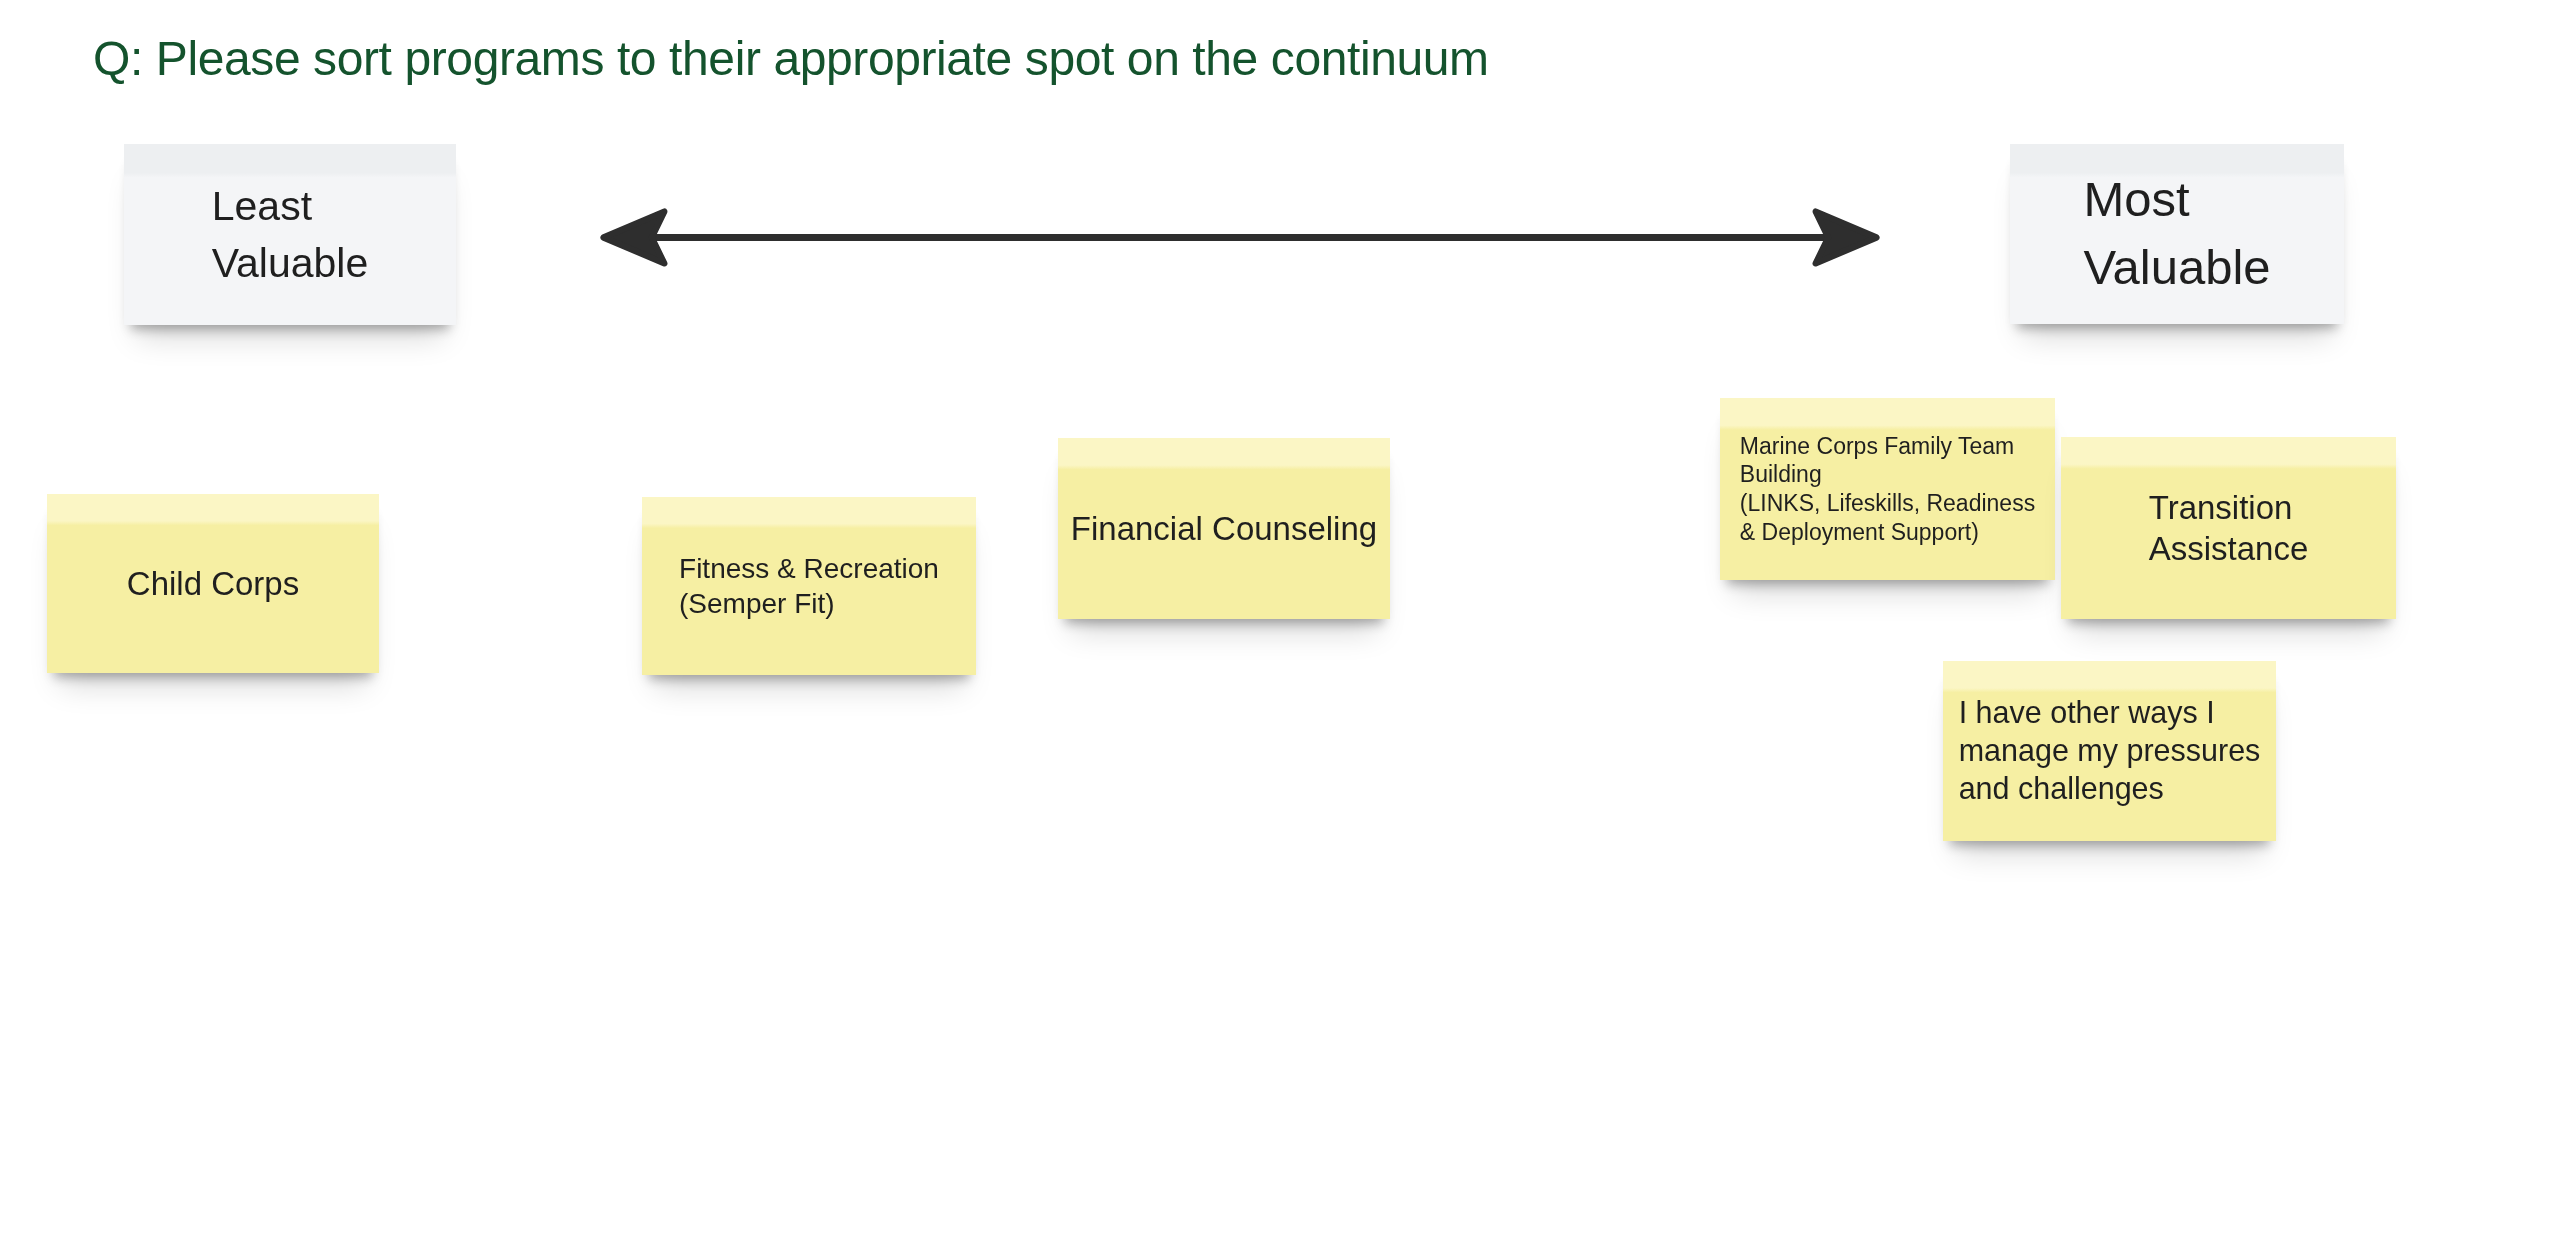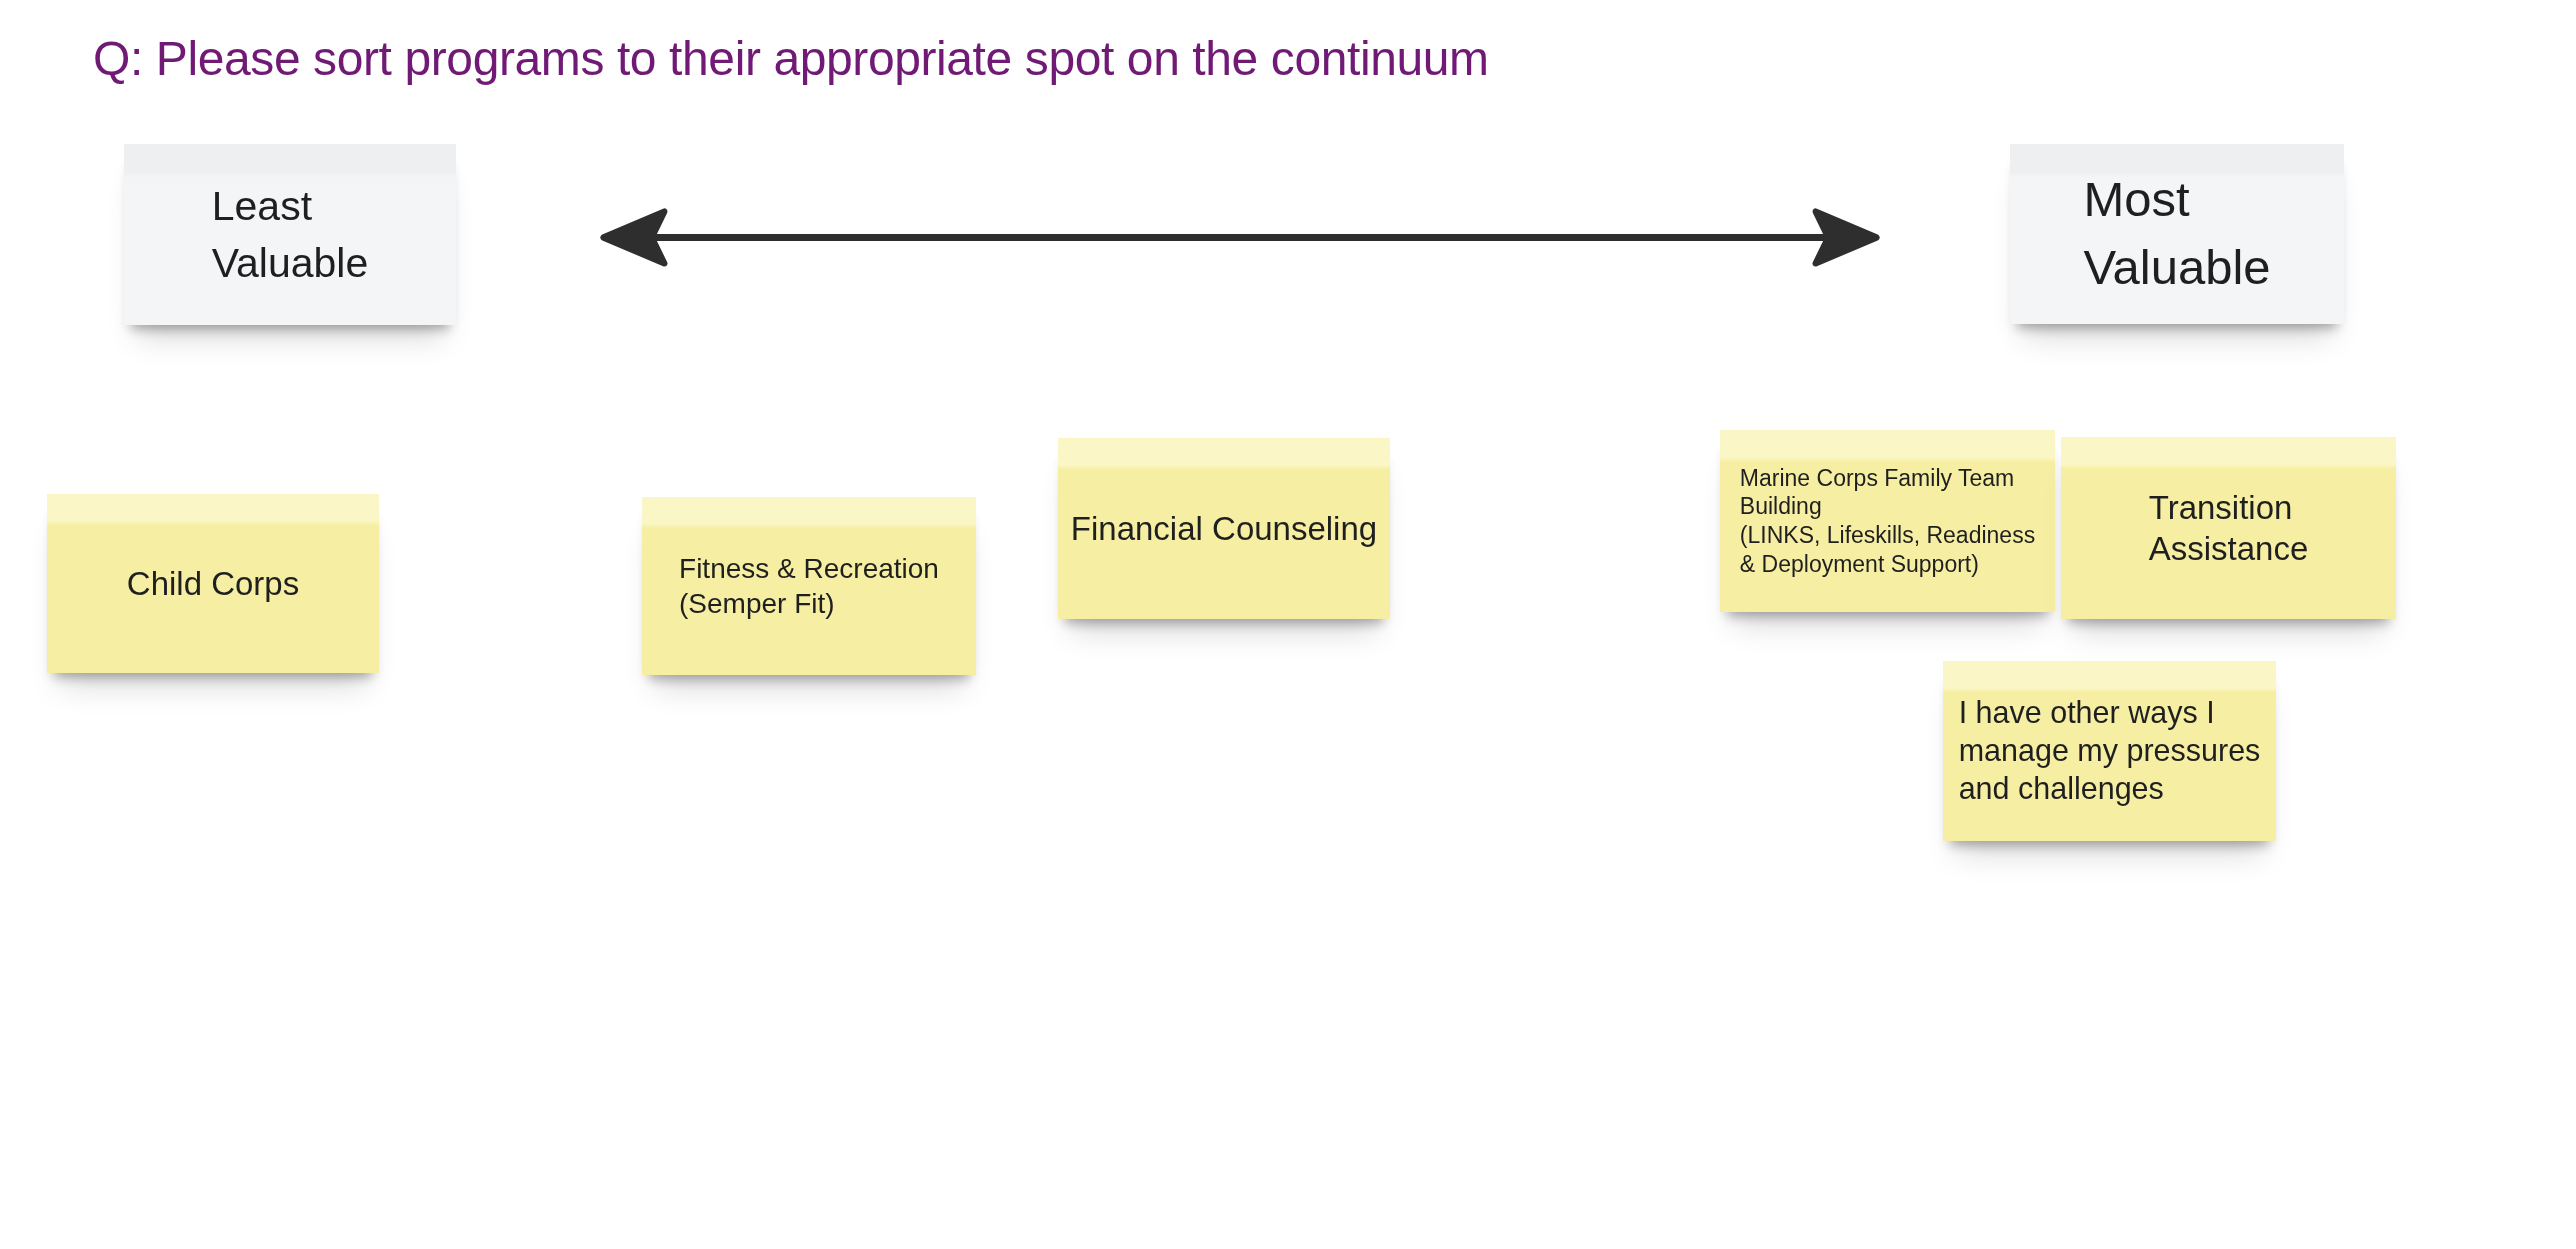--- a/index.html
+++ b/index.html
@@ -18,21 +18,21 @@
     height: 1250px;
     background: #ffffff;
   }
   .board-title {
     position: absolute;
     left: 93px;
     top: 30.5px;
     font-size: 48px;
     font-weight: 400;
     letter-spacing: -0.4px;
-    color: #701a75;
+    color: #14532d;
     white-space: nowrap;
   }
   .note {
     position: absolute;
     display: flex;
     align-items: center;
     justify-content: center;
     text-align: left;
     white-space: pre-line;
     box-sizing: border-box;
@@ -48,21 +48,21 @@
   .note--white {
     background: linear-gradient(180deg, #edeff1 0%, #edeff1 16%, #f4f5f7 18.5%, #f4f5f7 100%);
     box-shadow: 0 12.6px 10.8px -7.2px rgba(0,0,0,0.30),
                 0 25px 29px -12.6px rgba(0,0,0,0.17);
   }
   #note-least      { left: 124px;  top: 144px; width: 332px; height: 181px; font-size: 41px; line-height: 1.38; }
   #note-most       { left: 2010px; top: 144px; width: 334px; height: 180px; font-size: 49px; line-height: 1.38; }
   #note-child      { left: 47px;   top: 494px; width: 332px; height: 179px; font-size: 33px; line-height: 1.25; }
   #note-fitness    { left: 642px;  top: 497px; width: 334px; height: 178px; font-size: 28px; line-height: 1.25; }
   #note-financial  { left: 1034px; top: 438px; width: 332px; height: 181px; font-size: 33px; line-height: 1.25; margin-left: 24px; }
-  #note-marine     { left: 1720px; top: 398px; width: 335px; height: 182px; font-size: 23px; line-height: 1.25; margin-top: 32px; }
+  #note-marine     { left: 1720px; top: 398px; width: 335px; height: 182px; font-size: 23px; line-height: 1.25; }
   #note-transition { left: 2061px; top: 398px; width: 335px; height: 182px; font-size: 33px; line-height: 1.25; margin-top: 39px; }
   #note-otherways  { left: 1943px; top: 661px; width: 333px; height: 180px; font-size: 30.5px; line-height: 1.24; }
   .continuum-arrow {
     position: absolute;
     left: 596px;
     top: 208px;
     width: 1288px;
     height: 59px;
   }
 </style>

